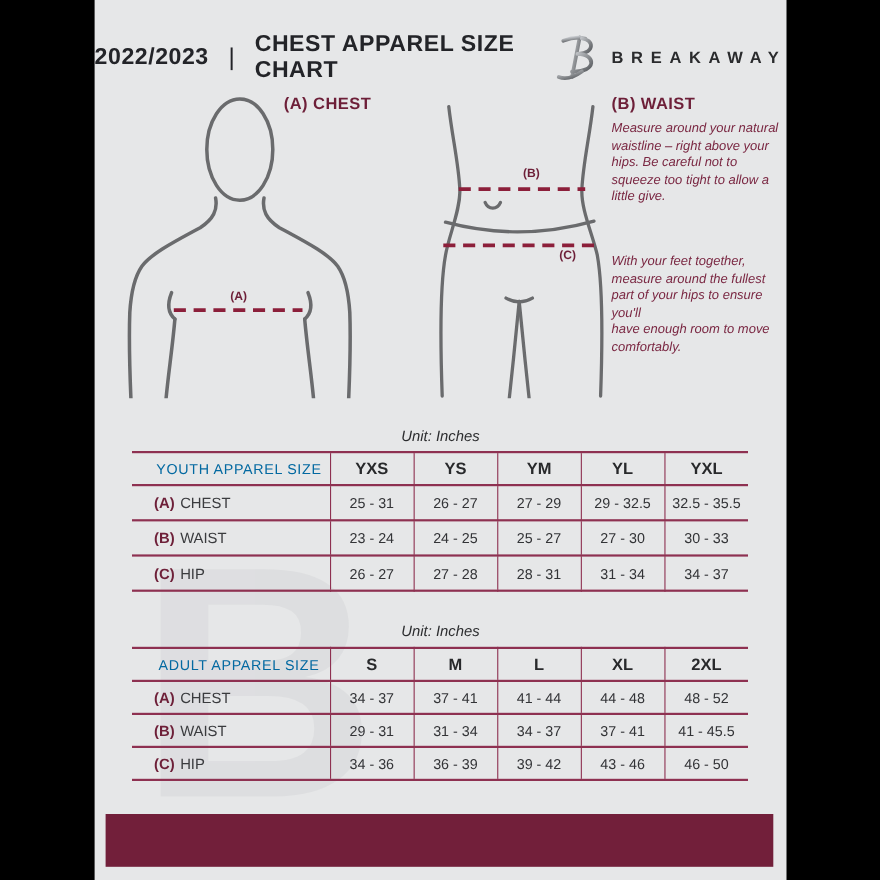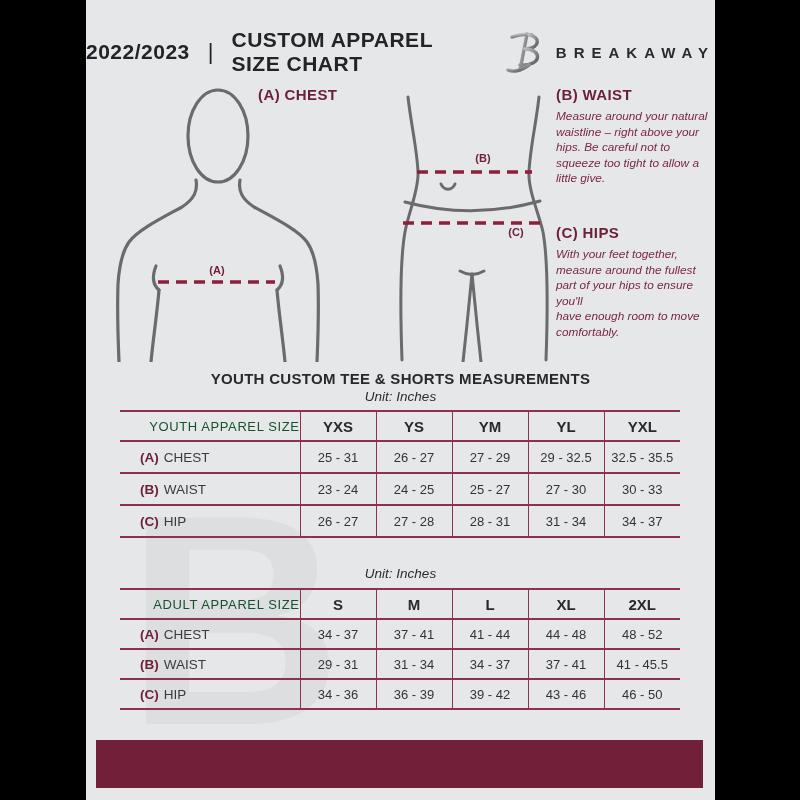--- a/index.html
+++ b/index.html
@@ -30,21 +30,21 @@
   .sec-unit{position:absolute;width:100%;text-align:center;font-size:13.5px;font-style:italic;
             color:#2b2c2e;z-index:2;}
   table.size{position:absolute;left:34px;width:560px;border-collapse:collapse;z-index:2;
              table-layout:fixed;background:transparent;}
   table.size{border-top:2px solid #8e3151;}
   table.size tr{border-bottom:2px solid #8e3151;}
   table.size th,table.size td{border-left:1.5px solid #8e3151;padding:0;text-align:center;
              font-size:13px;color:#333437;}
   table.size th:first-child,table.size td:first-child{border-left:none;}
   table.size col.c0{width:180px;}
-  table.size th.rowhead{text-align:right;padding-left:15px;font-weight:400;color:#14532d;
+  table.size th.rowhead{text-align:center;padding-left:15px;font-weight:400;color:#0369a1;
              font-size:13px;letter-spacing:.6px;}
   table.size th.size-h{font-weight:700;font-size:15px;color:#28292b;}
   table.size td.lbl{text-align:left;padding-left:20px;font-size:13.5px;color:#3a3b3e;}
   td.lbl .key{font-weight:700;color:#6d1f38;margin-right:5px;}
   table.yt tr{height:32px;} table.yt tr.hrow{height:30px;}
   table.ad tr{height:30px;} table.ad tr.hrow{height:30px;}
   
   .footer-bar{position:absolute;left:10px;top:740px;width:607px;height:48px;background:#721f3a;z-index:2;}
   svg{display:block;}
 </style>
@@ -52,21 +52,21 @@
 <body>
 
 <div class="stage">
   <div class="page">
 
     <div class="watermark">B</div>
 
     <div class="hdr">
       <span class="season">2022/2023</span>
       <span class="pipe">|</span>
-      <span class="title">CUSTOM APPAREL SIZE CHART</span>
+      <span class="title">CHEST APPAREL SIZE CHART</span>
       <span class="logo-wrap">
         <svg width="44" height="46" viewBox="0 0 44 46">
           <defs>
             <linearGradient id="lg" x1="0" y1="0" x2="1" y2="1">
               <stop offset="0" stop-color="#c9ccd0"></stop>
               <stop offset="0.5" stop-color="#8e9194"></stop>
               <stop offset="1" stop-color="#53565a"></stop>
             </linearGradient>
           </defs>
           <g stroke="url(#lg)" stroke-width="3.4" fill="none" stroke-linecap="round">
@@ -115,27 +115,25 @@
       <div class="marker" style="left:412px;top:226px;">(C)</div>
 
       <div class="tblock" style="left:172px;top:86px;width:142px;">
         <div class="g-head">(A) CHEST</div>
       </div>
       <div class="tblock" style="left:470px;top:86px;width:152px;">
         <div class="g-head">(B) WAIST</div>
         <div class="g-body">Measure around your natural waistline – right above your hips. Be careful not to squeeze too tight to allow a little give.</div>
       </div>
       <div class="tblock" style="left:470px;top:224px;width:156px;">
-        <div class="g-head">(C) HIPS</div>
         <div class="g-body">With your feet together, measure around the fullest part of your hips to ensure you'll
 have enough room to move comfortably.</div>
       </div>
     </div>
 
-    <div class="sec-title" style="top:370px;">YOUTH CUSTOM TEE &amp; SHORTS MEASUREMENTS</div>
     <div class="sec-unit" style="top:389px;">Unit: Inches</div>
     <table class="size yt" style="top:410px;">
       <colgroup>
           <col class="c0">
           <col>
           <col>
           <col>
           <col>
           <col>
         </colgroup>

